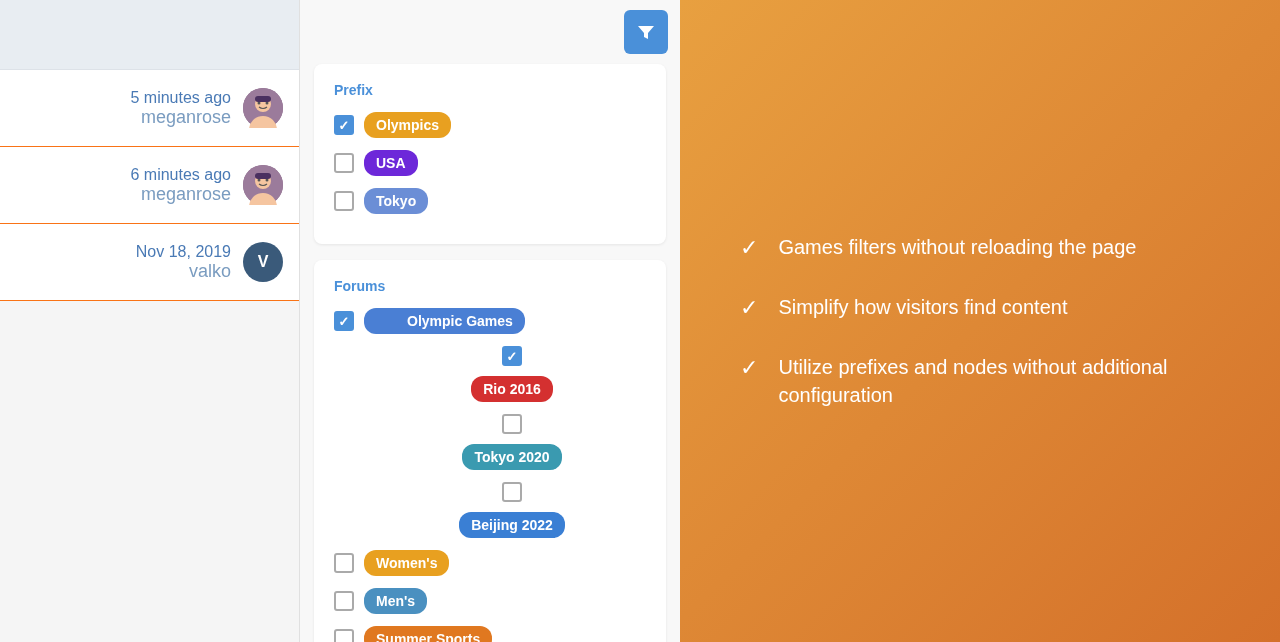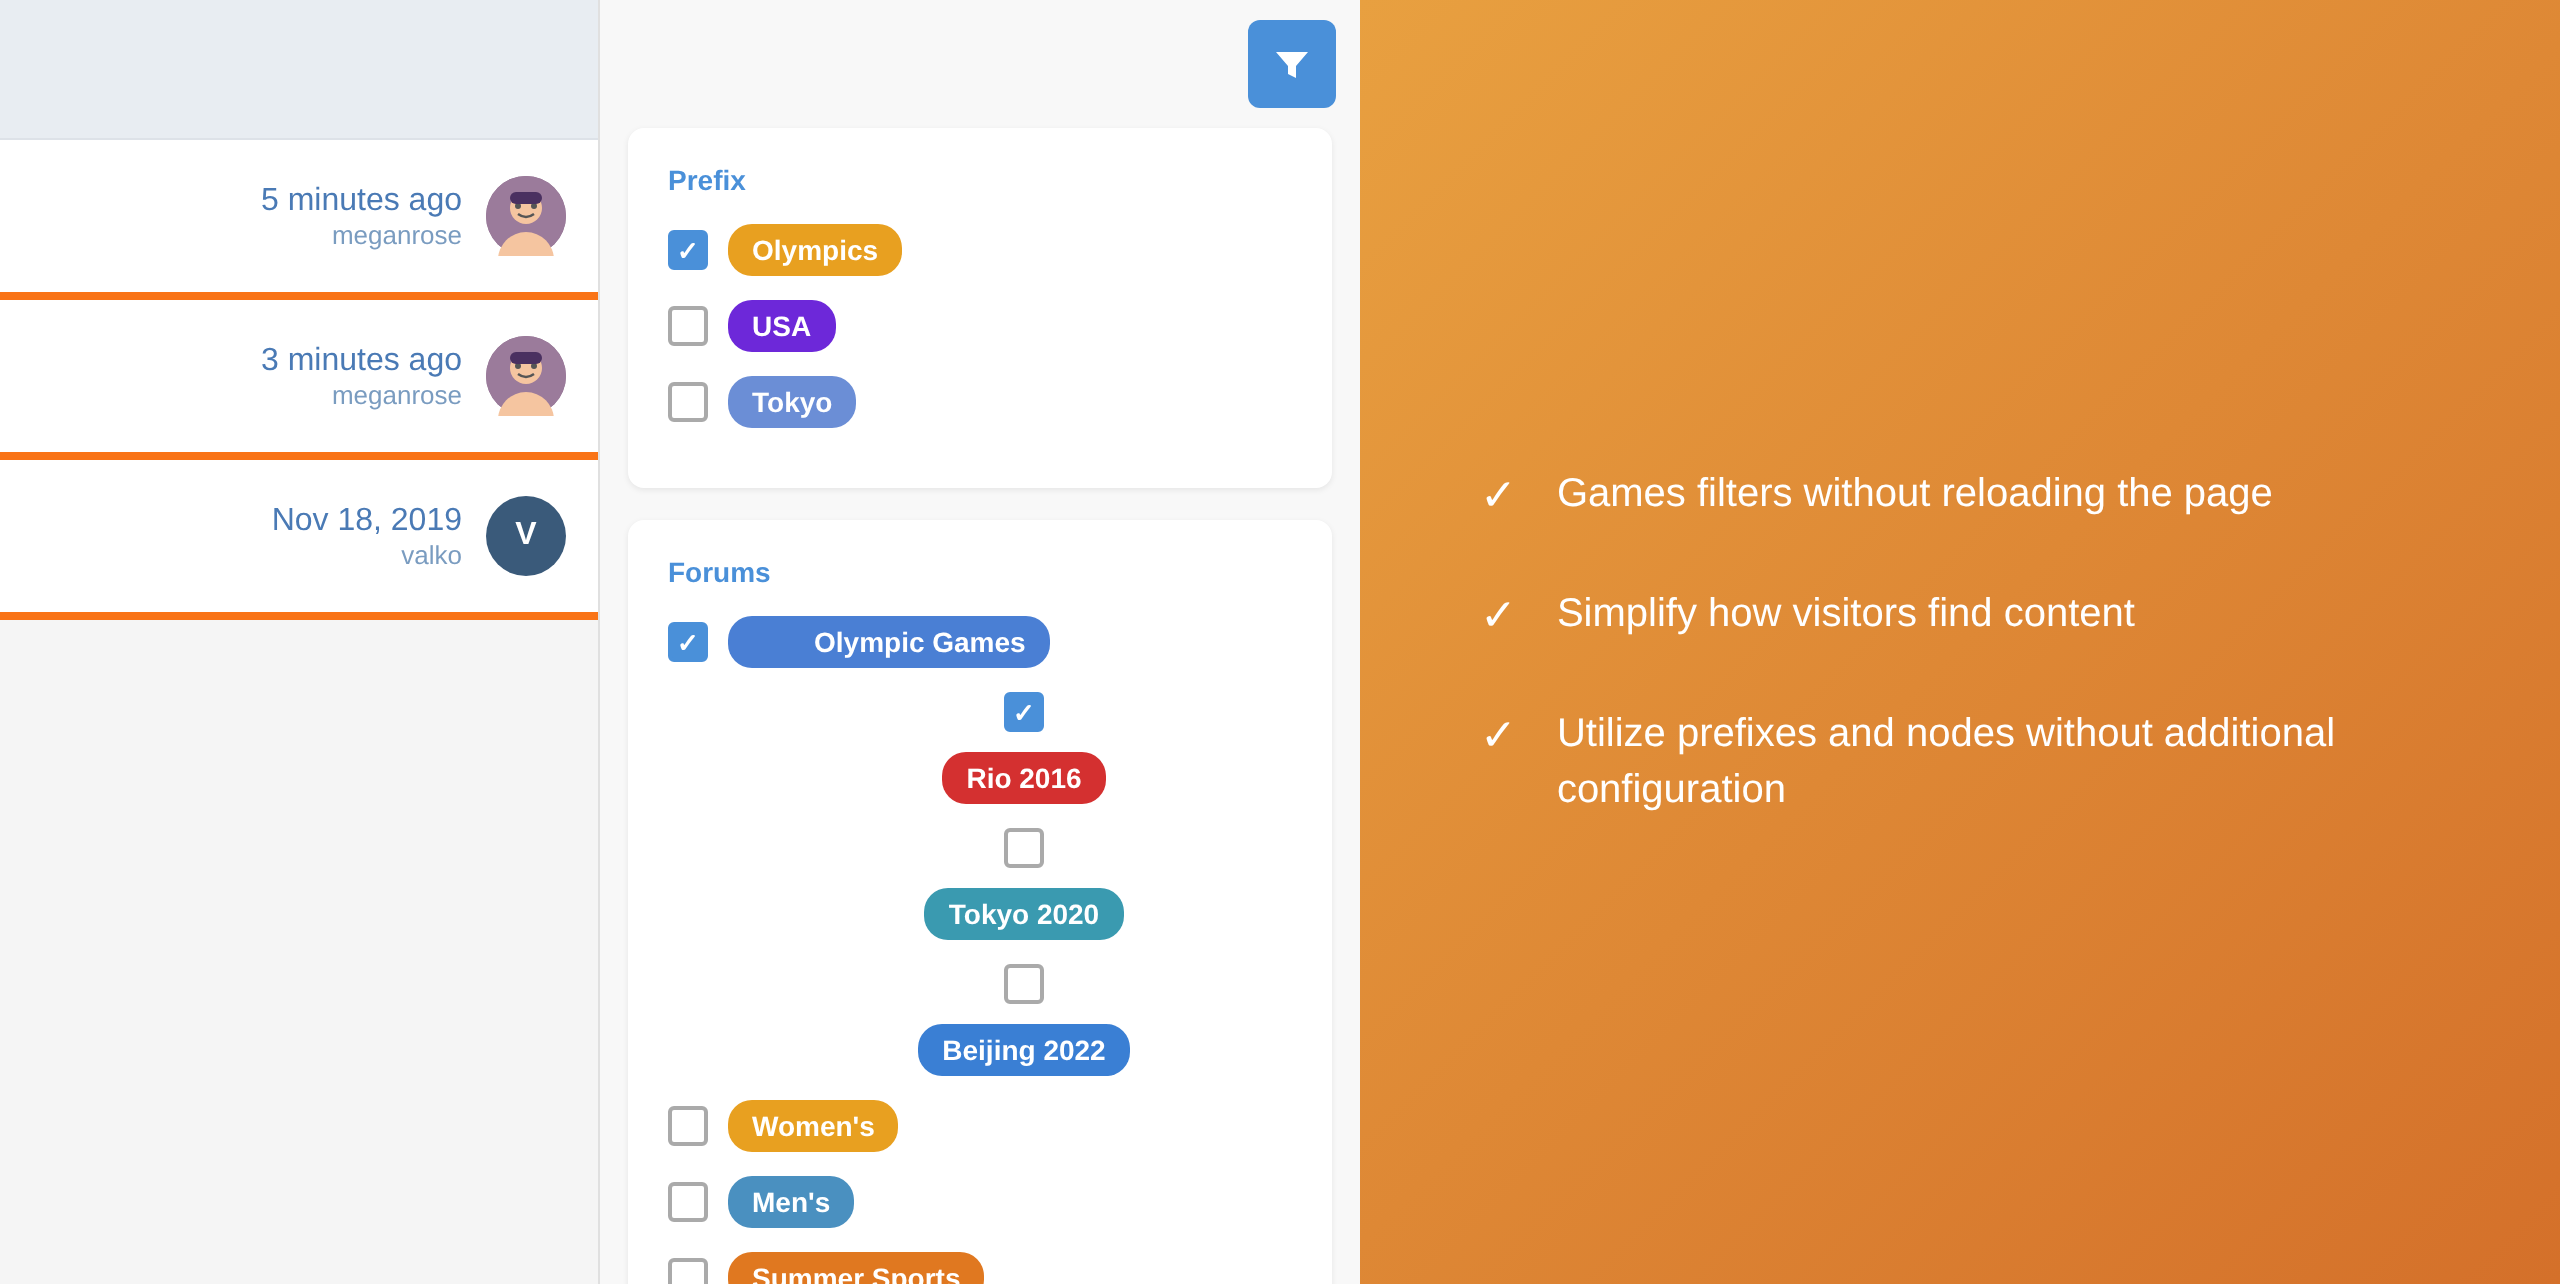--- a/index.html
+++ b/index.html
@@ -24,35 +24,35 @@
     .sidebar-top {
       height: 70px;
       background: #e8edf2;
       border-bottom: 1px solid #dde2e8;
     }
     .sidebar-item {
       display: flex;
       align-items: center;
       justify-content: flex-end;
       padding: 18px 16px;
-      border-bottom: 4px solid #f97316;
+      border-bottom: 1px solid #f97316;
       background: #fff;
       gap: 12px;
     }
     .sidebar-item-text {
       text-align: right;
     }
     .sidebar-item-time {
       color: #4a7ab5;
       font-size: 16px;
       font-weight: 500;
     }
     .sidebar-item-user {
       color: #7a9cc0;
-      font-size: 13px;
+      font-size: 18px;
     }
     .avatar-img {
       width: 40px;
       height: 40px;
       border-radius: 50%;
       background: #8b6b8b;
       display: flex;
       align-items: center;
       justify-content: center;
     }
@@ -220,21 +220,21 @@
         <circle cx="16" cy="15" r="1.5" fill="#555"></circle>
         <circle cx="24" cy="15" r="1.5" fill="#555"></circle>
         <path d="M16 19 Q20 22 24 19" stroke="#555" stroke-width="1.2" fill="none"></path>
         <rect x="12" y="8" width="16" height="6" rx="3" fill="#4a3060"></rect>
       </svg>
     </div>
   </div>
 
   <div class="sidebar-item">
     <div class="sidebar-item-text">
-      <div class="sidebar-item-time">3 minutes ago</div>
+      <div class="sidebar-item-time">6 minutes ago</div>
       <div class="sidebar-item-user">meganrose</div>
     </div>
     <div class="avatar-img">
       <svg class="face-svg" viewBox="0 0 40 40" xmlns="http://www.w3.org/2000/svg">
         <circle cx="20" cy="20" r="20" fill="#9b7b9b"></circle>
         <circle cx="20" cy="16" r="8" fill="#f5c5a0"></circle>
         <circle cx="20" cy="42" r="14" fill="#f5c5a0"></circle>
         <circle cx="16" cy="15" r="1.5" fill="#555"></circle>
         <circle cx="24" cy="15" r="1.5" fill="#555"></circle>
         <path d="M16 19 Q20 22 24 19" stroke="#555" stroke-width="1.2" fill="none"></path>

